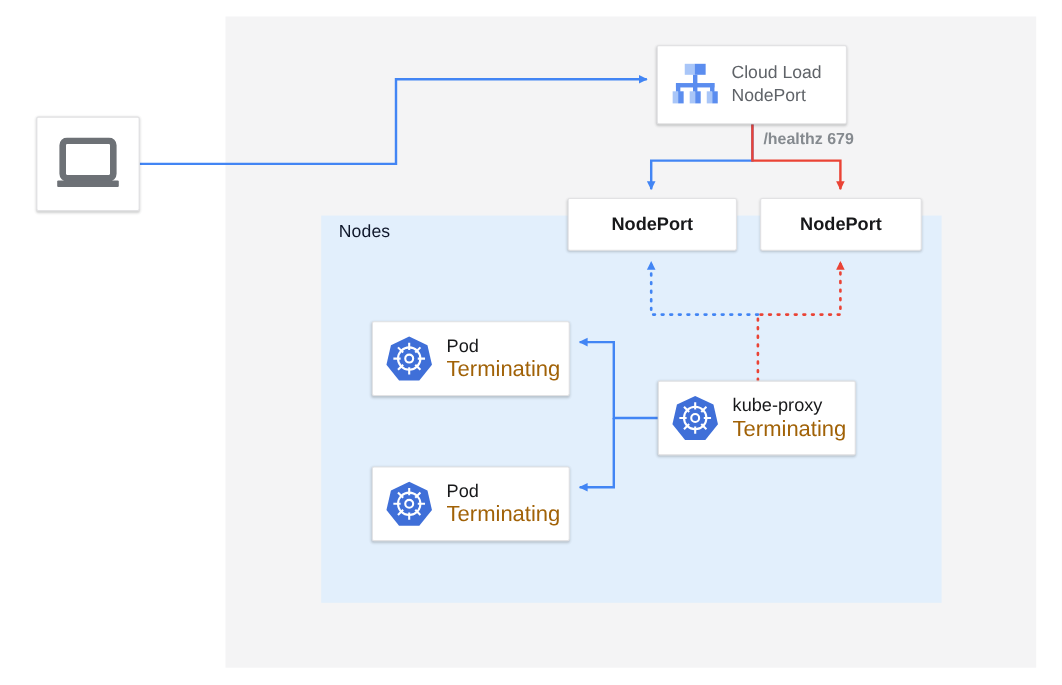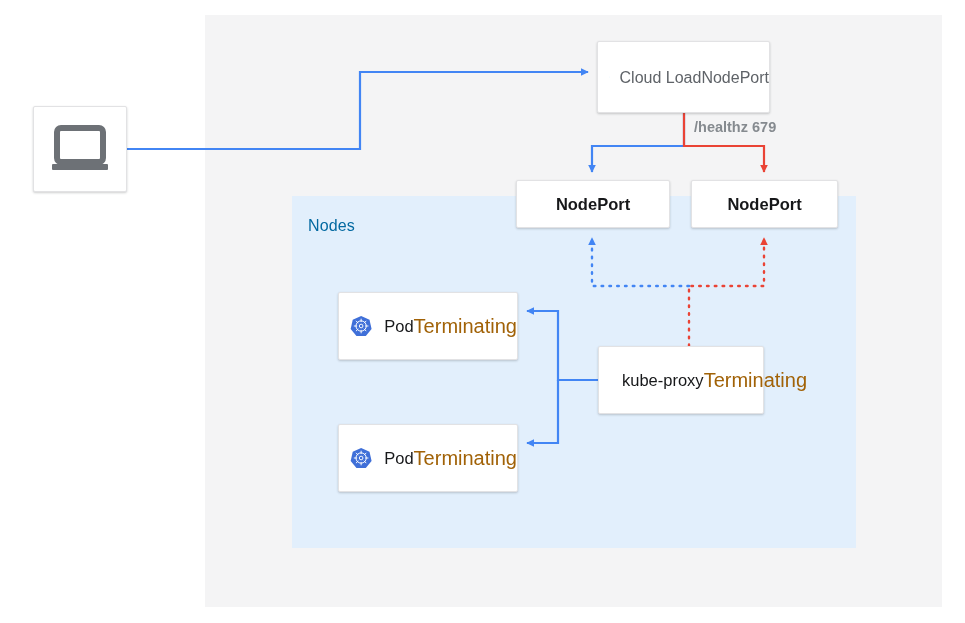--- a/index.html
+++ b/index.html
@@ -32,23 +32,23 @@
     position: absolute;
     left: 292px;
     top: 196px;
     width: 564px;
     height: 352px;
     background: #e2effc;
   }
   .panel-nodes-label {
     position: absolute;
     left: 308px;
-    top: 217px;
+    top: 202px;
     font-size: 16px;
-    color: #0369a1;
+    color: #0f172a;
     letter-spacing: .1px;
   }
 
   
   .card {
     position: absolute;
     background: #ffffff;
     border: 1px solid #e2e2e4;
     border-radius: 2px;
     box-shadow: 0 1px 2px rgba(60,64,67,.18), 0 1px 3px rgba(60,64,67,.08);
@@ -95,35 +95,35 @@
     font-weight: bold;
     color: #17181a;
     line-height: 21px;
     width: 100%;
   }
 
   
   .card-pod { left: 338px; width: 180px; height: 68px; padding-left: 11px; gap: 12px; margin-top: 15px; }
   .card-pod-1 { top: 277px; }
   .card-pod-2 { top: 409px; }
-  .card-kubeproxy { left: 598px; top: 346px; width: 166px; height: 68px; padding-left: 11px; gap: 12px; }
+  .card-kubeproxy { left: 598px; top: 346px; width: 180px; height: 68px; padding-left: 11px; gap: 12px; }
 
   .ktext-title {
     font-size: 16.5px;
     color: #17181a;
     line-height: 21px;
     white-space: nowrap;
   }
   .ktext-sub {
     font-size: 20px;
     color: #a16207;
     line-height: 21px;
     white-space: nowrap;
   }
-  .ktext-wrap { display: flex; flex-direction: row; }
+  .ktext-wrap { display: flex; flex-direction: column; }
 
   
   .healthz-label {
     position: absolute;
     left: 694px;
     top: 119px;
     font-size: 14.5px;
     font-weight: bold;
     color: #858a8f;
     white-space: nowrap;

